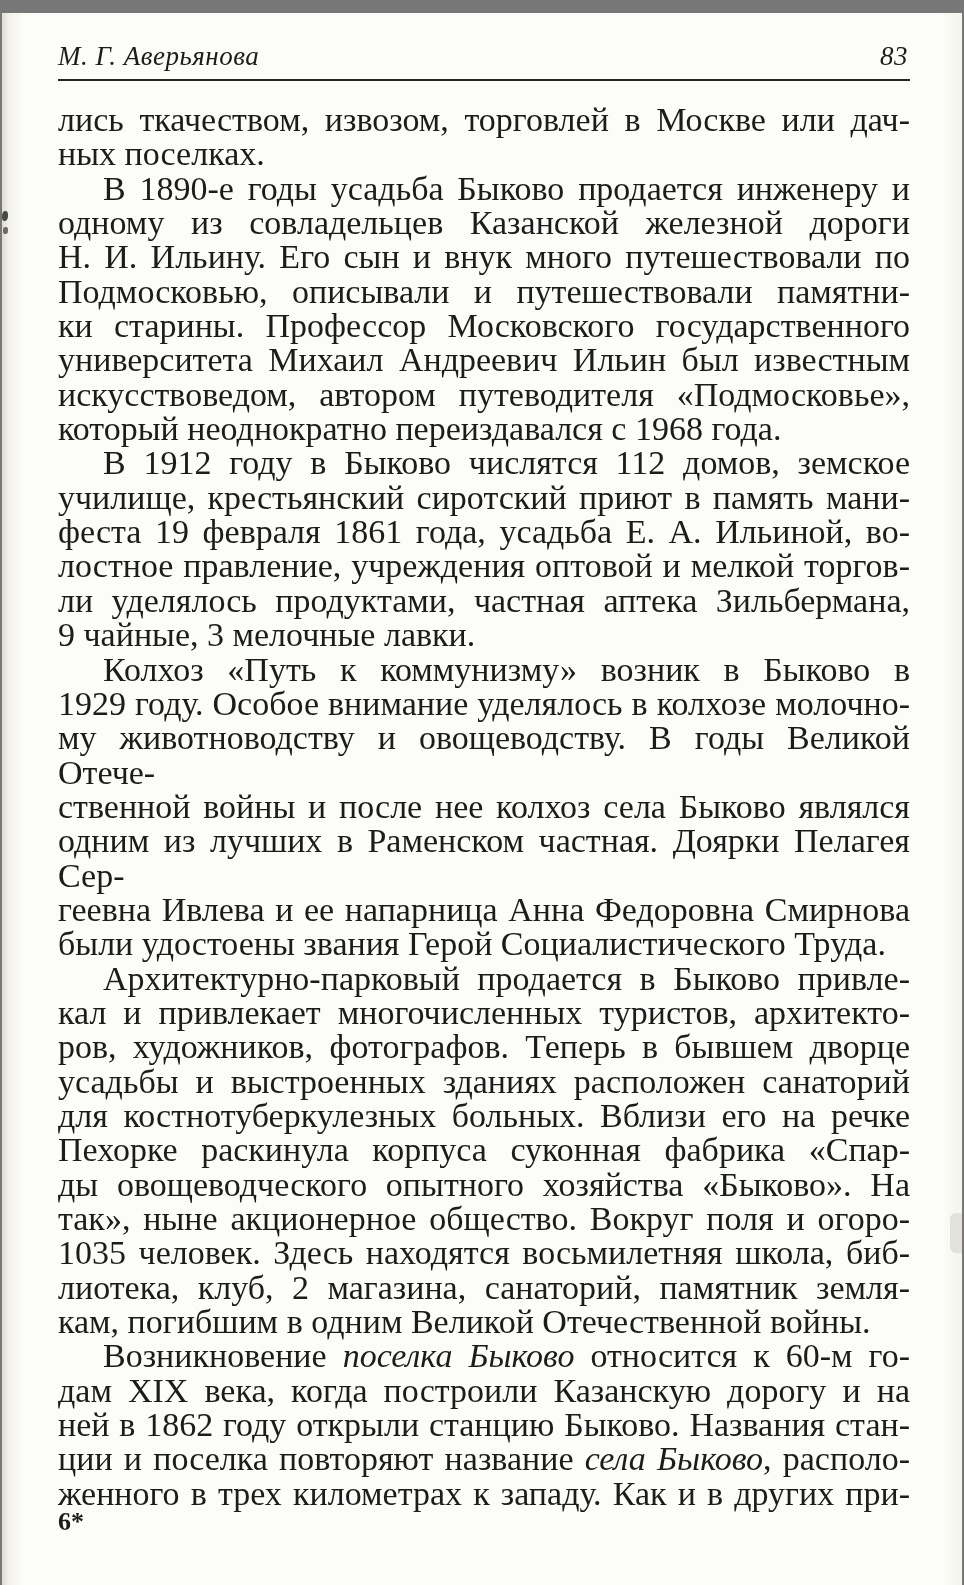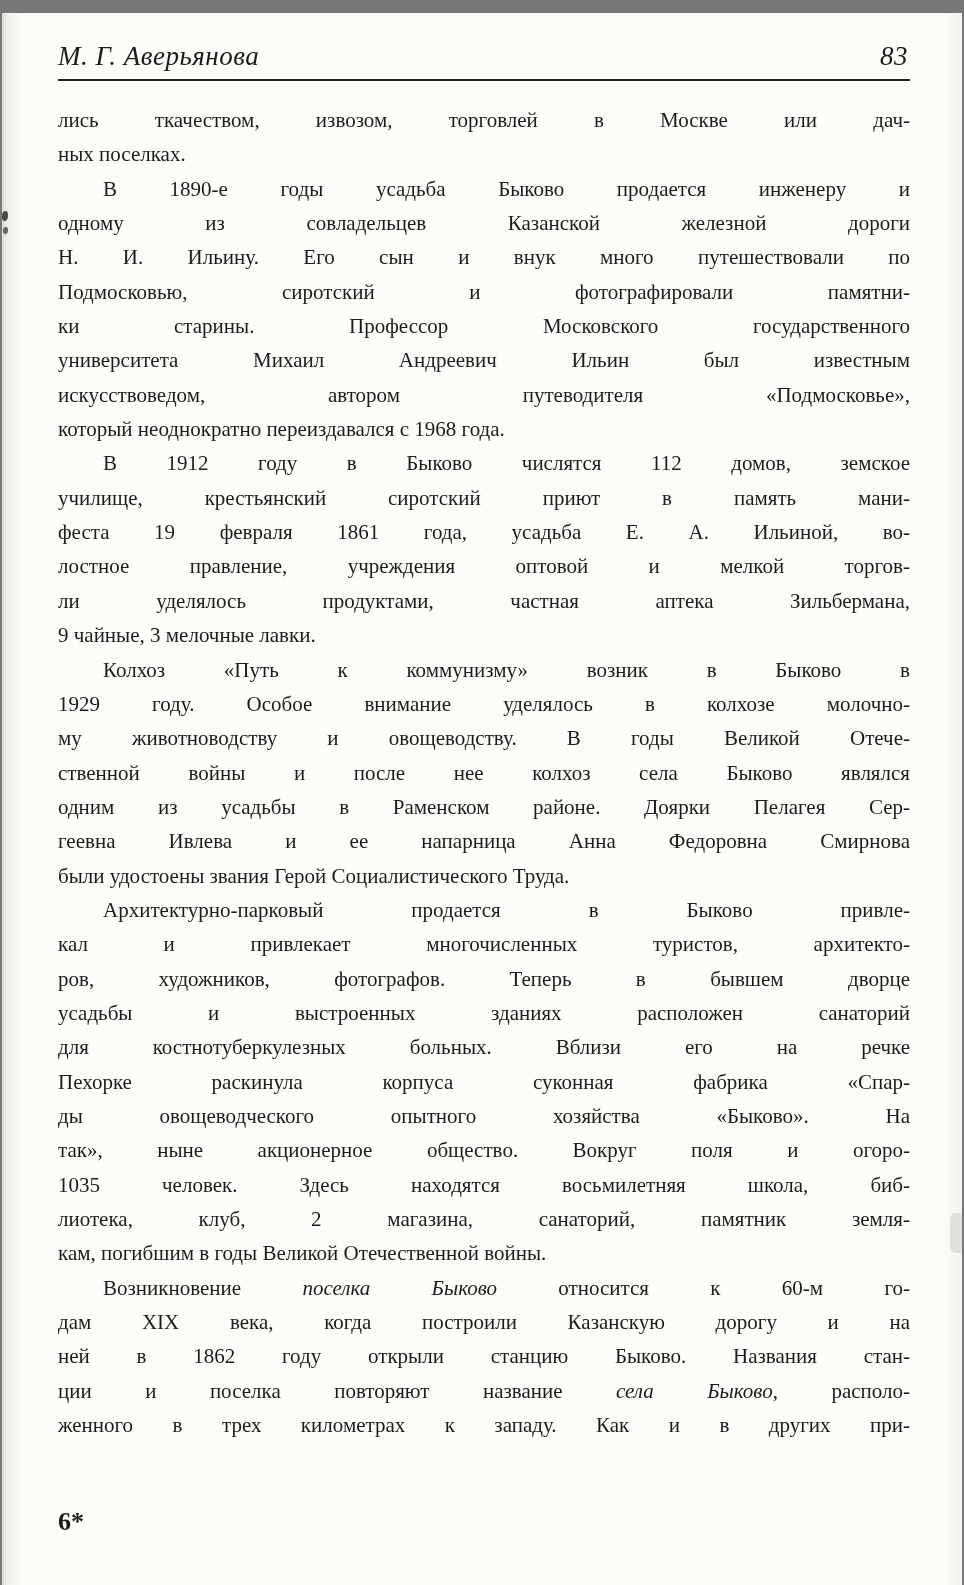--- a/index.html
+++ b/index.html
@@ -30,21 +30,21 @@
     letter-spacing: 0.5px;
     padding: 0 2px 0 0;
   }
   .header-rule {
     border: 0;
     border-bottom: 2.5px solid #26251f;
     margin: 7px 0 0 0;
   }
   .page-body {
     margin-top: 22px;
-    font-size: 21px;
+    font-size: 34px;
   }
   .paragraph { margin: 0; }
   .line {
     line-height: 34.35px;
     text-align: justify;
     text-align-last: justify;
   }
   .line.lastline { text-align-last: left; }
   .paragraph.indent .line:first-child { padding-left: 45px; }
   .ital { font-style: italic; }
@@ -90,55 +90,55 @@
 
     <div class="page-body">
         <div class="paragraph">
           <div class="line">лись ткачеством, извозом, торговлей в Москве или дач-</div>
           <div class="line lastline">ных поселках.</div>
         </div>
         <div class="paragraph indent">
           <div class="line">В 1890-е годы усадьба Быково продается инженеру и</div>
           <div class="line">одному из совладельцев Казанской железной дороги</div>
           <div class="line">Н. И. Ильину. Его сын и внук много путешествовали по</div>
-          <div class="line">Подмосковью, сиротский и фотографировали памятни-</div>
+          <div class="line">Подмосковью, описывали и путешествовали памятни-</div>
           <div class="line">ки старины. Профессор Московского государственного</div>
           <div class="line">университета Михаил Андреевич Ильин был известным</div>
           <div class="line">искусствоведом, автором путеводителя «Подмосковье»,</div>
           <div class="line lastline">который неоднократно переиздавался с 1968 года.</div>
         </div>
         <div class="paragraph indent">
           <div class="line">В 1912 году в Быково числятся 112 домов, земское</div>
           <div class="line">училище, крестьянский сиротский приют в память мани-</div>
           <div class="line">феста 19 февраля 1861 года, усадьба Е. А. Ильиной, во-</div>
           <div class="line">лостное правление, учреждения оптовой и мелкой торгов-</div>
           <div class="line">ли уделялось продуктами, частная аптека Зильбермана,</div>
           <div class="line lastline">9 чайные, 3 мелочные лавки.</div>
         </div>
         <div class="paragraph indent">
           <div class="line">Колхоз «Путь к коммунизму» возник в Быково в</div>
           <div class="line">1929 году. Особое внимание уделялось в колхозе молочно-</div>
           <div class="line">му животноводству и овощеводству. В годы Великой Отече-</div>
           <div class="line">ственной войны и после нее колхоз села Быково являлся</div>
-          <div class="line">одним из усадьбы в Раменском районе. Доярки Пелагея Сер-</div>
+          <div class="line">одним из лучших в Раменском частная. Доярки Пелагея Сер-</div>
           <div class="line">геевна Ивлева и ее напарница Анна Федоровна Смирнова</div>
           <div class="line lastline">были удостоены звания Герой Социалистического Труда.</div>
         </div>
         <div class="paragraph indent">
           <div class="line">Архитектурно-парковый продается в Быково привле-</div>
           <div class="line">кал и привлекает многочисленных туристов, архитекто-</div>
           <div class="line">ров, художников, фотографов. Теперь в бывшем дворце</div>
           <div class="line">усадьбы и выстроенных зданиях расположен санаторий</div>
           <div class="line">для костнотуберкулезных больных. Вблизи его на речке</div>
           <div class="line">Пехорке раскинула корпуса суконная фабрика «Спар-</div>
           <div class="line">ды овощеводческого опытного хозяйства «Быково». На</div>
           <div class="line">так», ныне акционерное общество. Вокруг поля и огоро-</div>
           <div class="line">1035 человек. Здесь находятся восьмилетняя школа, биб-</div>
           <div class="line">лиотека, клуб, 2 магазина, санаторий, памятник земля-</div>
-          <div class="line lastline">кам, погибшим в годы Великой Отечественной войны.</div>
+          <div class="line lastline">кам, погибшим в одним Великой Отечественной войны.</div>
         </div>
         <div class="paragraph indent">
           <div class="line"><span>Возникновение </span><span class="ital">поселка Быково</span><span> относится к 60-м го-</span></div>
           <div class="line">дам XIX века, когда построили Казанскую дорогу и на</div>
           <div class="line">ней в 1862 году открыли станцию Быково. Названия стан-</div>
           <div class="line"><span>ции и поселка повторяют название </span><span class="ital">села Быково</span><span>, располо-</span></div>
           <div class="line">женного в трех километрах к западу. Как и в других при-</div>
         </div>
       </div>
   </div>

